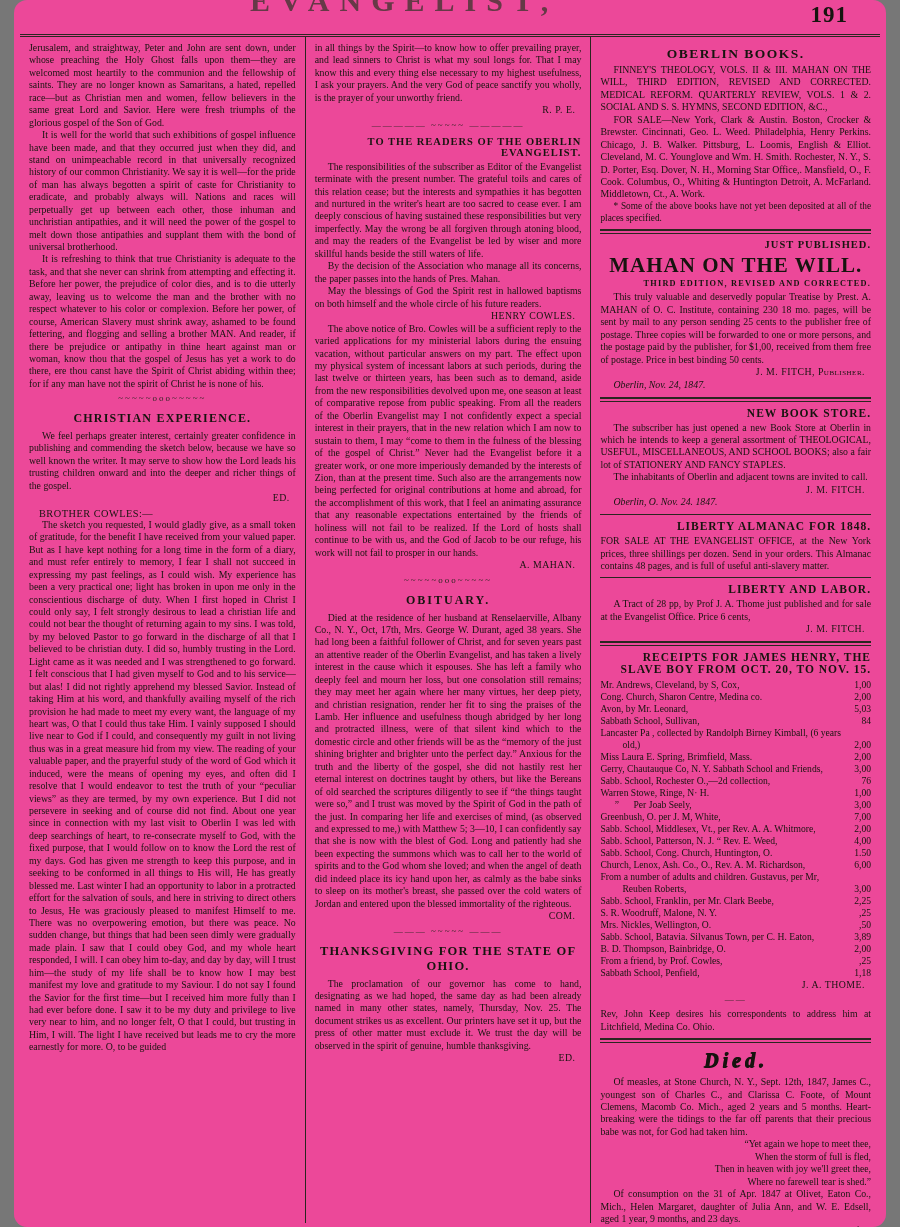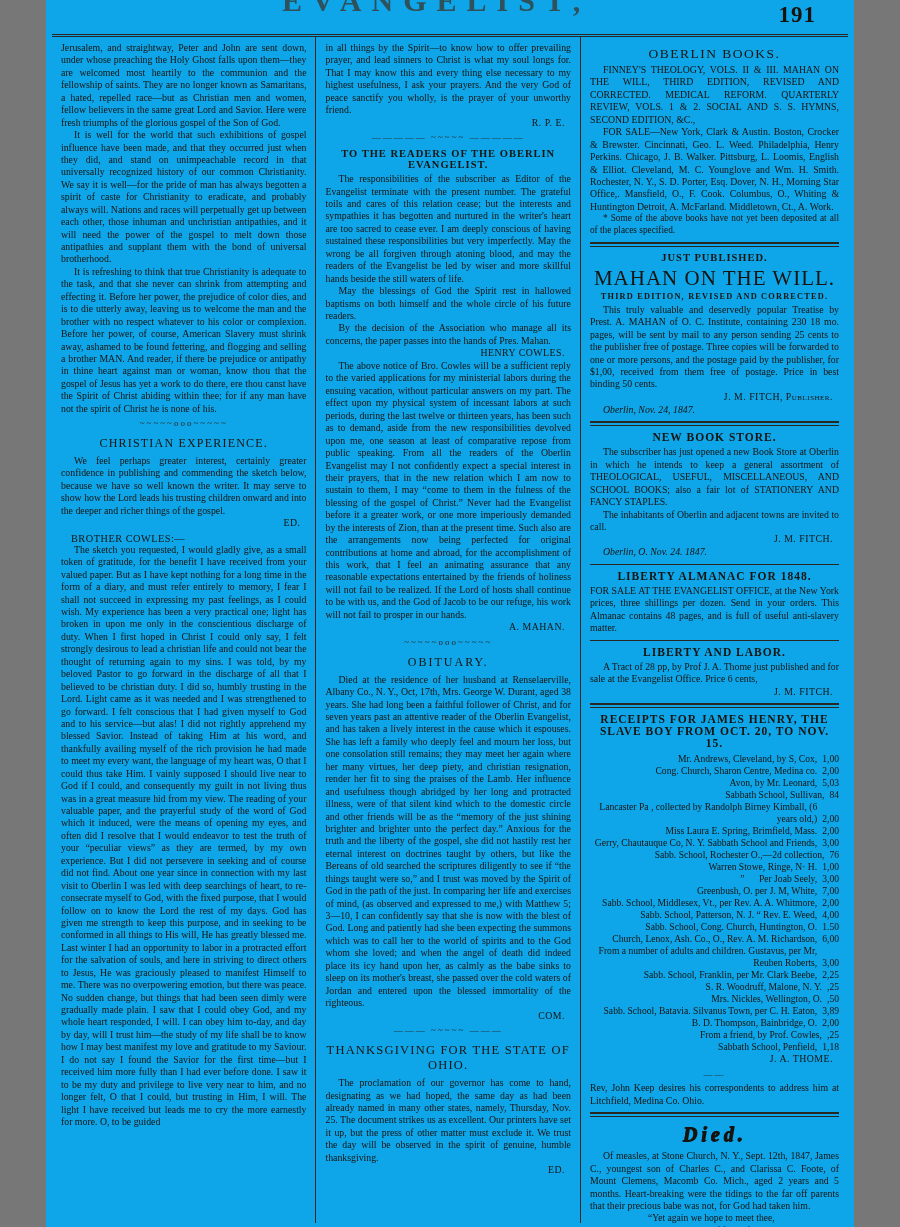--- a/index.html
+++ b/index.html
@@ -1,51 +1,51 @@
 <!DOCTYPE html>
 <html><head>
 <meta charset="utf-8">
 <style>
   html,body{margin:0;padding:0;background:#777;}
-  .page{position:relative;width:808px;height:1227px;margin:0 auto;background:#0ea5e9;
+  .page{position:relative;width:872px;height:1227px;margin:0 auto;background:#ec4899;
         font-family:"Liberation Serif","DejaVu Serif",serif;color:#17140f;overflow:hidden;
-        box-sizing:border-box;}
+        box-sizing:border-box;border-radius:13px;}
   
   .hdr{position:relative;height:34px;border-bottom:3px double #2a2620;margin:0 6px;}
   .masthead-clip{position:absolute;left:230px;top:0;width:420px;height:22px;overflow:hidden;opacity:.75;}
   .masthead-clip span{display:block;margin-top:-16px;font-weight:bold;font-size:30px;letter-spacing:10px;color:#3a352c;}
   .pageno{position:absolute;right:32px;top:2px;font-weight:bold;font-size:23px;letter-spacing:1px;}
   
   .cols{display:flex;align-items:stretch;height:1186px;margin:0 6px;}
   .col{box-sizing:border-box;padding:5px 9px 0 9px;text-align:justify;}
   .col-l{width:295px;border-right:1.5px solid #2a2620;}
   .col-m{width:295px;border-right:1.5px solid #2a2620;}
   .col-r{width:298px;}
   p{margin:0;font-size:9.8px;line-height:1.27;text-indent:13px;}
   p.noindent{text-indent:0;}
   .sig{text-align:right;font-size:9.8px;line-height:1.3;padding-right:6px;font-variant:small-caps;letter-spacing:.5px;}
   .dateline{font-size:9.8px;line-height:1.3;font-style:italic;text-indent:13px;}
-  h2{margin:7px 0 4px 0;text-align:center;font-size:12px;letter-spacing:1.2px;font-weight:normal;text-indent:0;}
-  h3{margin:5px 0 3px 0;text-align:center;font-size:10.5px;letter-spacing:1px;font-weight:bold;text-indent:0;font-family:Liberation Serif, serif;}
+  h2{margin:7px 0 4px 0;text-align:center;font-size:12px;letter-spacing:1.2px;font-weight:bold;text-indent:0;}
+  h3{margin:5px 0 3px 0;text-align:right;font-size:10.5px;letter-spacing:1px;font-weight:bold;text-indent:0;font-family:Liberation Serif, serif;}
   .orn{text-align:center;font-size:9px;letter-spacing:2px;line-height:1.2;margin:3px 0;color:#2a2620;}
   .salutation{font-variant:small-caps;letter-spacing:.5px;font-size:10.3px;margin-top:3px;text-indent:10px;}
   .rule-d{border-top:2px solid #2a2620;border-bottom:1px solid #2a2620;height:2px;margin:5px 0;}
   .rule-s{border-top:1px solid #2a2620;height:0;margin:5px 0;}
   .big-title{font-size:21px;letter-spacing:1px;margin:2px 0 1px 0;}
   .mid-title{font-size:13.5px;letter-spacing:1.5px;margin:4px 0 2px 0;}
   .sub-title{font-size:8.3px;letter-spacing:1.2px;margin:0 0 3px 0;}
   .smallcaps{font-variant:small-caps;}
   
   .rrow{display:flex;align-items:flex-end;font-size:9.6px;line-height:1.25;}
-  .rname{flex:1;padding-left:22px;text-indent:-22px;text-align:right;}
+  .rname{flex:1;padding-left:22px;text-indent:-22px;text-align:left;}
   .ramt{white-space:nowrap;margin-left:5px;}
   
   .blackletter{font-size:20px;font-weight:bold;font-style:italic;letter-spacing:4px;
                text-shadow:1px 0 currentColor,0 .5px currentColor;margin:6px 0 4px 0;}
-  .poem{font-size:9.6px;line-height:1.3;text-align:left;padding-left:58px;}
+  .poem{font-size:9.6px;line-height:1.3;text-align:right;padding-left:58px;}
   .poem div{text-indent:0;}
 </style>
 </head>
 <body>
 
 <div class="page">
 
   <div class="hdr">
     <div class="masthead-clip">
         <span>EVANGELIST,</span>
@@ -66,22 +66,22 @@
       <div class="salutation">BROTHER COWLES:—</div>
       <p>The sketch you requested, I would gladly give, as a small token of gratitude, for the benefit I have received from your valued paper. But as I have kept nothing for a long time in the form of a diary, and must refer entirely to memory, I fear I shall not succeed in expressing my past feelings, as I could wish. My experience has been a very practical one; light has broken in upon me only in the conscientious discharge of duty. When I first hoped in Christ I could only say, I felt strongly desirous to lead a christian life and could not bear the thought of returning again to my sins. I was told, by my beloved Pastor to go forward in the discharge of all that I believed to be christian duty. I did so, humbly trusting in the Lord. Light came as it was needed and I was strengthened to go forward. I felt conscious that I had given myself to God and to his service—but alas! I did not rightly apprehend my blessed Savior. Instead of taking Him at his word, and thankfully availing myself of the rich provision he had made to meet my every want, the language of my heart was, O that I could thus take Him. I vainly supposed I should live near to God if I could, and consequently my guilt in not living thus was in a great measure hid from my view. The reading of your valuable paper, and the prayerful study of the word of God which it induced, were the means of opening my eyes, and often did I resolve that I would endeavor to test the truth of your “peculiar views” as they are termed, by my own experience. But I did not persevere in seeking and of course did not find. About one year since in connection with my last visit to Oberlin I was led with deep searchings of heart, to re-consecrate myself to God, with the fixed purpose, that I would follow on to know the Lord the rest of my days. God has given me strength to keep this purpose, and in seeking to be conformed in all things to His will, He has greatly blessed me. Last winter I had an opportunity to labor in a protracted effort for the salvation of souls, and here in striving to direct others to Jesus, He was graciously pleased to manifest Himself to me. There was no overpowering emotion, but there was peace. No sudden change, but things that had been seen dimly were gradually made plain. I saw that I could obey God, and my whole heart responded, I will. I can obey him to-day, and day by day, will I trust him—the study of my life shall be to know how I may best manifest my love and gratitude to my Saviour. I do not say I found the Savior for the first time—but I received him more fully than I had ever before done. I saw it to be my duty and privilege to live very near to him, and no longer felt, O that I could, but trusting in Him, I will. The light I have received but leads me to cry the more earnestly for more. O, to be guided</p>
     </div>
 
     <div class="col col-m">
       <p class="noindent">in all things by the Spirit—to know how to offer prevailing prayer, and lead sinners to Christ is what my soul longs for. That I may know this and every thing else necessary to my highest usefulness, I ask your prayers. And the very God of peace sanctify you wholly, is the prayer of your unworthy friend.</p>
       <div class="sig">R. P. E.</div>
       <div class="orn">————— ~~~~~ —————</div>
       <h3>TO THE READERS OF THE OBERLIN EVANGELIST.</h3>
       <p>The responsibilities of the subscriber as Editor of the Evangelist terminate with the present number. The grateful toils and cares of this relation cease; but the interests and sympathies it has begotten and nurtured in the writer's heart are too sacred to cease ever. I am deeply conscious of having sustained these responsibilities but very imperfectly. May the wrong be all forgiven through atoning blood, and may the readers of the Evangelist be led by wiser and more skillful hands beside the still waters of life.</p>
+      <p>By the decision of the Association who manage all its concerns, the paper passes into the hands of Pres. Mahan.</p>
       <p>May the blessings of God the Spirit rest in hallowed baptisms on both himself and the whole circle of his future readers.</p>
-      <p>By the decision of the Association who manage all its concerns, the paper passes into the hands of Pres. Mahan.</p>
       <div class="sig">HENRY COWLES.</div>
       <p>The above notice of Bro. Cowles will be a sufficient reply to the varied applications for my ministerial labors during the ensuing vacation, without particular answers on my part. The effect upon my physical system of incessant labors at such periods, during the last twelve or thirteen years, has been such as to demand, aside from the new responsibilities devolved upon me, one season at least of comparative repose from public speaking. From all the readers of the Oberlin Evangelist may I not confidently expect a special interest in their prayers, that in the new relation which I am now to sustain to them, I may “come to them in the fulness of the blessing of the gospel of Christ.” Never had the Evangelist before it a greater work, or one more imperiously demanded by the interests of Zion, than at the present time. Such also are the arrangements now being perfected for original contributions at home and abroad, for the accomplishment of this work, that I feel an animating assurance that any reasonable expectations entertained by the friends of holiness will not fail to be realized. If the Lord of hosts shall continue to be with us, and the God of Jacob to be our refuge, his work will not fail to prosper in our hands.</p>
       <div class="sig">A. MAHAN.</div>
       <div class="orn">~~~~~ooo~~~~~</div>
       <h2 style="letter-spacing:2px;">OBITUARY.</h2>
       <p>Died at the residence of her husband at Renselaerville, Albany Co., N. Y., Oct, 17th, Mrs. George W. Durant, aged 38 years. She had long been a faithful follower of Christ, and for seven years past an attentive reader of the Oberlin Evangelist, and has taken a lively interest in the cause which it espouses. She has left a family who deeply feel and mourn her loss, but one consolation still remains; they may meet her again where her many virtues, her deep piety, and christian resignation, render her fit to sing the praises of the Lamb. Her influence and usefulness though abridged by her long and protracted illness, were of that silent kind which to the domestic circle and other friends will be as the “memory of the just shining brighter and brighter unto the perfect day.” Anxious for the truth and the liberty of the gospel, she did not hastily rest her eternal interest on doctrines taught by others, but like the Bereans of old searched the scriptures diligently to see if “the things taught were so,” and I trust was moved by the Spirit of God in the path of the just. In comparing her life and exercises of mind, (as observed and expressed to me,) with Matthew 5; 3—10, I can confidently say that she is now with the blest of God. Long and patiently had she been expecting the summons which was to call her to the world of spirits and to the God whom she loved; and when the angel of death did indeed place its icy hand upon her, as calmly as the babe sinks to sleep on its mother's breast, she passed over the cold waters of Jordan and entered upon the blessed immortality of the righteous.</p>
       <div class="sig">COM.</div>
       <div class="orn">——— ~~~~~ ———</div>
       <h2 style="font-size:12.5px;">THANKSGIVING FOR THE STATE OF OHIO.</h2>
       <p>The proclamation of our governor has come to hand, designating as we had hoped, the same day as had been already named in many other states, namely, Thursday, Nov. 25. The document strikes us as excellent. Our printers have set it up, but the press of other matter must exclude it. We trust the day will be observed in the spirit of genuine, humble thanksgiving.</p>

